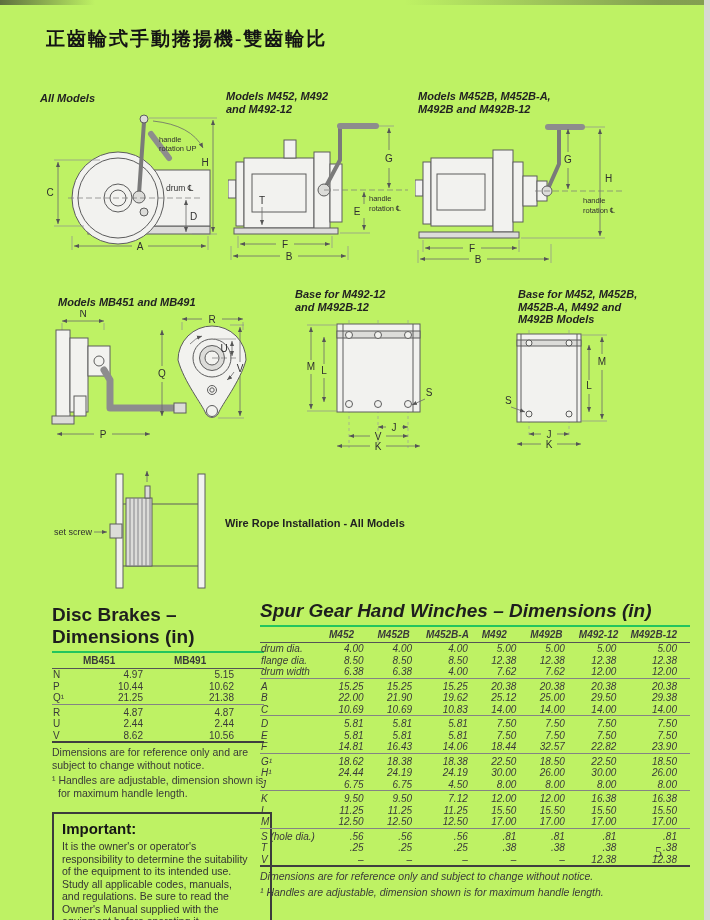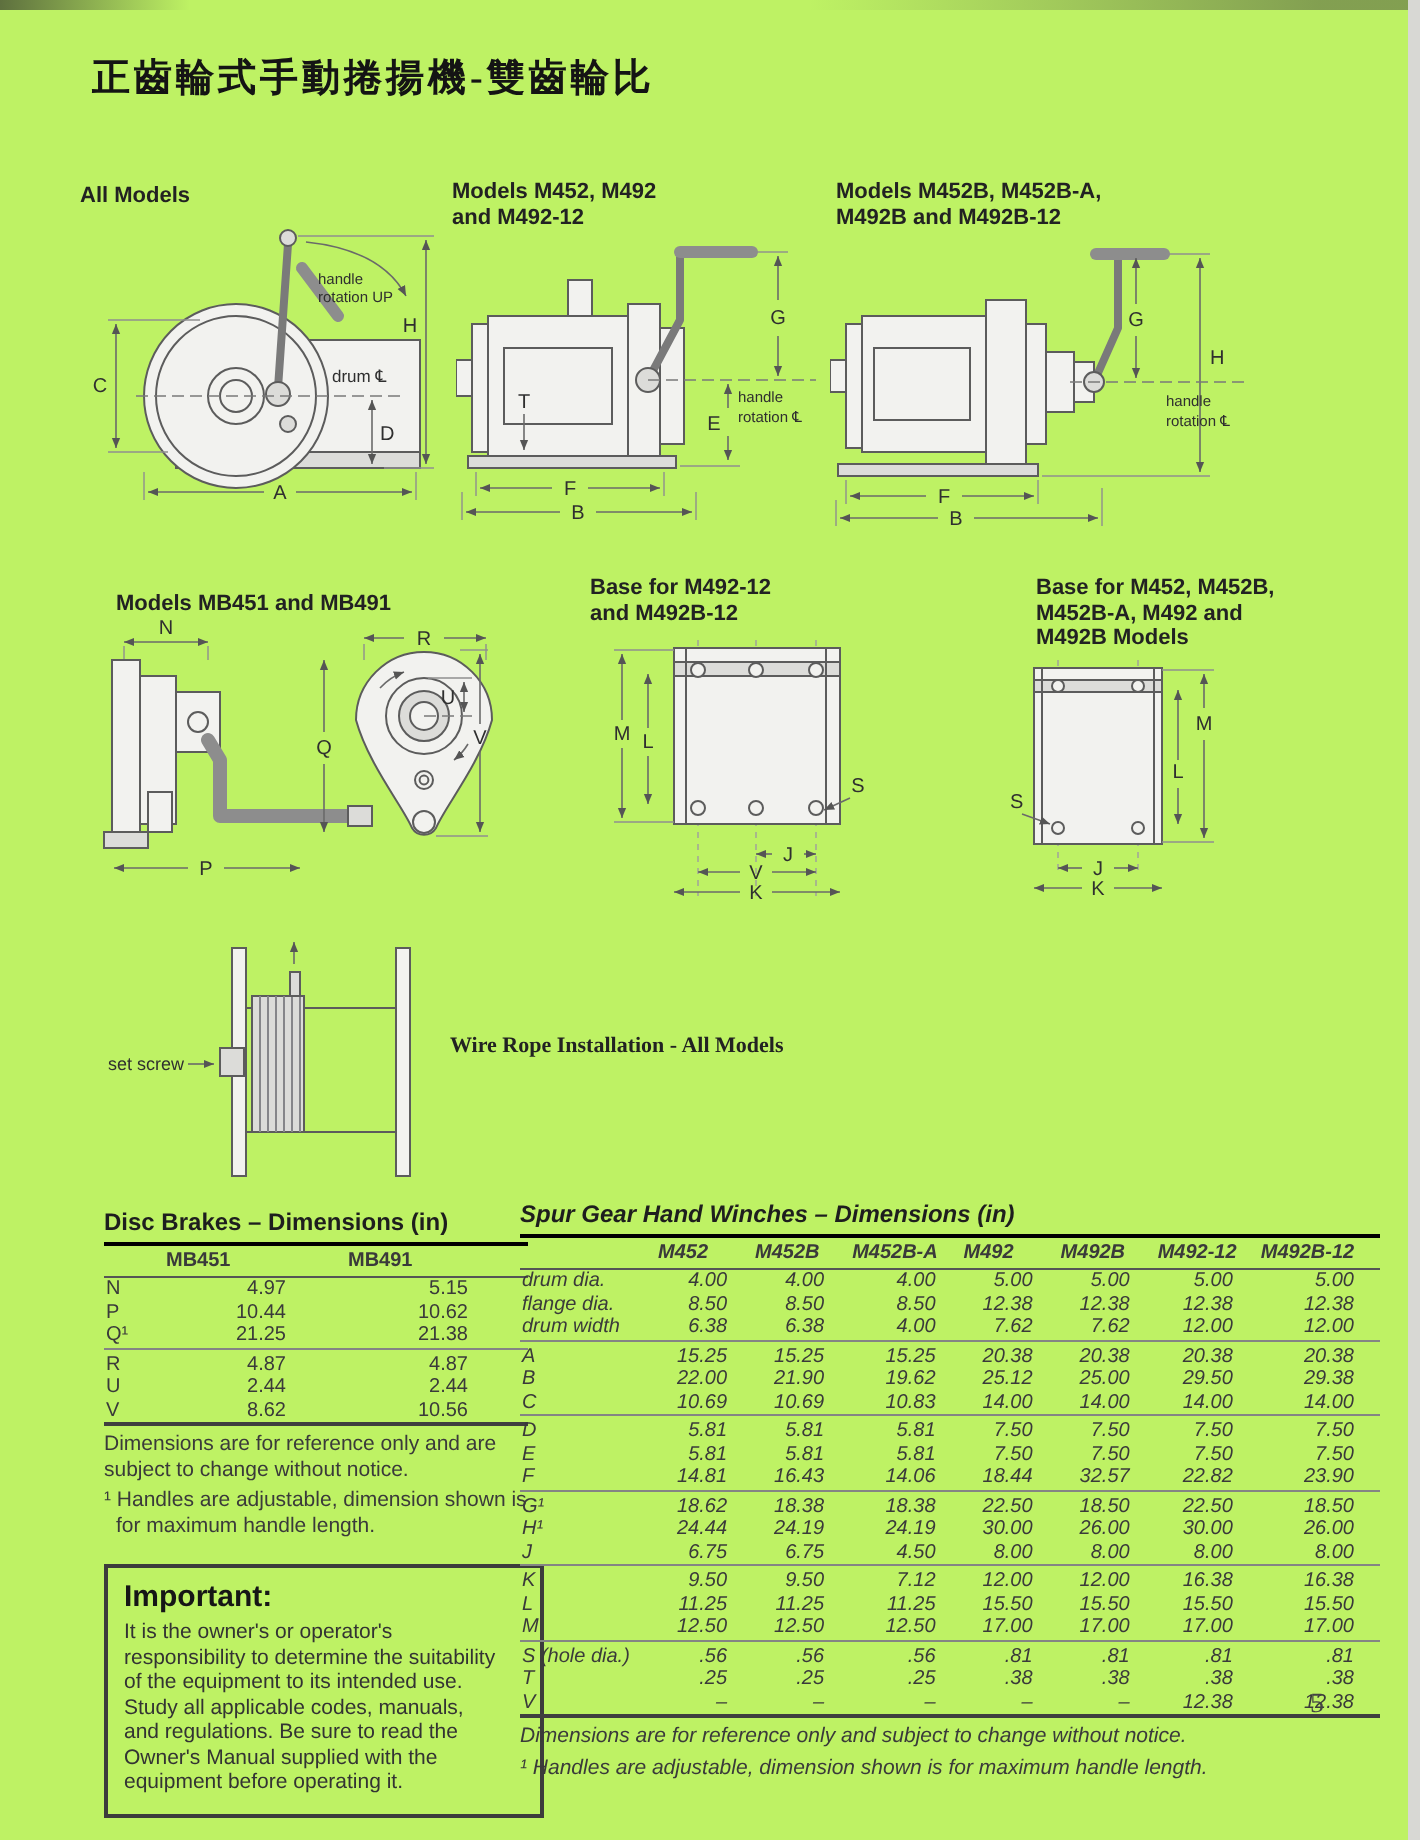--- a/index.html
+++ b/index.html
@@ -4,57 +4,57 @@
 <style>
   html,body{margin:0;padding:0;background:#d8d8d4;}
   .page{position:relative;width:704px;height:920px;background:#bef264;overflow:hidden;
         font-family:"Liberation Sans","DejaVu Sans",sans-serif;color:#2f2f2f;}
   .smudge-l{position:absolute;top:0;left:0;width:95px;height:5px;
         background:linear-gradient(to right,#2a2a2a,transparent);opacity:.65;}
   .smudge-r{position:absolute;top:0;right:0;width:300px;height:5px;
         background:linear-gradient(to left,#3a3a3a 15%,transparent);opacity:.45;}
   .cjk-title{position:absolute;left:46px;top:26px;font-family:"Liberation Serif","DejaVu Serif",serif;
         font-weight:bold;font-size:19px;letter-spacing:2px;color:#141414;}
-  .cap{position:absolute;font-size:11px;font-weight:bold;color:#222;line-height:12.5px;}
+  .cap{position:absolute;font-size:11px;font-weight:bold;color:#222;line-height:12.5px;font-style:italic;}
   .fig{position:absolute;}
   
   .part{fill:#f2f2ef;stroke:#5c5c5c;stroke-width:1;}
   .partd{fill:#dcdcd9;stroke:#5c5c5c;stroke-width:1;}
   .ln{stroke:#5c5c5c;stroke-width:1;fill:none;}
   .dim{stroke:#6a6a6a;stroke-width:.8;fill:none;}
   .ext{stroke:#8f8f8f;stroke-width:.7;}
   .cl{stroke:#7a7a7a;stroke-width:.7;stroke-dasharray:6 3;fill:none;}
   .hid{stroke:#9f9f9d;stroke-width:.7;stroke-dasharray:3 3;}
   .arm{stroke:#7a7a7a;stroke-width:4;fill:none;stroke-linecap:round;stroke-linejoin:round;}
   .grip{stroke:#8d8d8d;stroke-width:6;stroke-linecap:round;}
   svg text{font-family:"Liberation Sans","DejaVu Sans",sans-serif;fill:#2f2f2f;}
   .dt{font-size:10px;text-anchor:middle;}
   .an{font-size:7.5px;text-anchor:start;}
   
   .col-left{position:absolute;left:52px;top:604px;width:212px;}
   .col-right{position:absolute;left:260px;top:600px;width:430px;font-style:italic;}
-  h2.tbl-title{font-size:12px;font-weight:bold;margin:0 0 0 0;padding:0 0 3px 0;
-        border-bottom:2px solid #000000;color:#1e1e1e;}
+  h2.tbl-title{font-size:19px;font-weight:bold;margin:0 0 0 0;padding:0 0 3px 0;
+        border-bottom:2px solid #22c55e;color:#1e1e1e;}
   table.dims{border-collapse:collapse;width:100%;font-size:10px;color:#3a3a3a;
         border-bottom:2px solid #3f3f3f;}
   table.dims thead th{font-weight:bold;text-align:left;padding:2px 1px;border-bottom:1px solid #555;font-size:10px;}
   table.dims thead th.rowlabel{text-align:left;}
   table.dims td{text-align:right;padding:0 13px 0 1px;line-height:11.5px;white-space:nowrap;}
   table.dims td.rowlabel{text-align:left;padding:0 1px;}
   table.dims tr.gstart td{border-top:1px solid #848484;padding-top:2px;}
   table.disc td{padding-right:30px;}
   table.disc td.rowlabel{padding-right:1px;}
   .note{font-size:10.5px;line-height:12.5px;margin:3px 0 0 0;color:#3a3a3a;}
   .note.hang{padding-left:6px;text-indent:-6px;}
   .imp-box{border:2px solid #3c3c3c;margin-top:13px;padding:6px 20px 9px 8px;width:188px;}
   .imp-box h3{margin:0 0 3px 0;font-size:15px;color:#161616;}
   .imp-box p{margin:0;font-size:10.5px;line-height:12.5px;color:#333;}
   .pageno{position:absolute;left:655px;top:845px;font-size:14px;color:#444;
         font-family:"Liberation Serif","DejaVu Serif",serif;}
-  .wire-label{position:absolute;left:225px;top:517px;font-size:11px;font-weight:bold;color:#222;font-family:Liberation Serif, serif;}
+  .wire-label{position:absolute;left:225px;top:517px;font-size:11px;font-weight:bold;color:#222;}
 </style>
 </head>
 <body>
 
 <div class="page">
   <div class="smudge-l"></div>
   <div class="smudge-r"></div>
 
   <div class="cjk-title">正齒輪式手動捲揚機-雙齒輪比</div>
 

